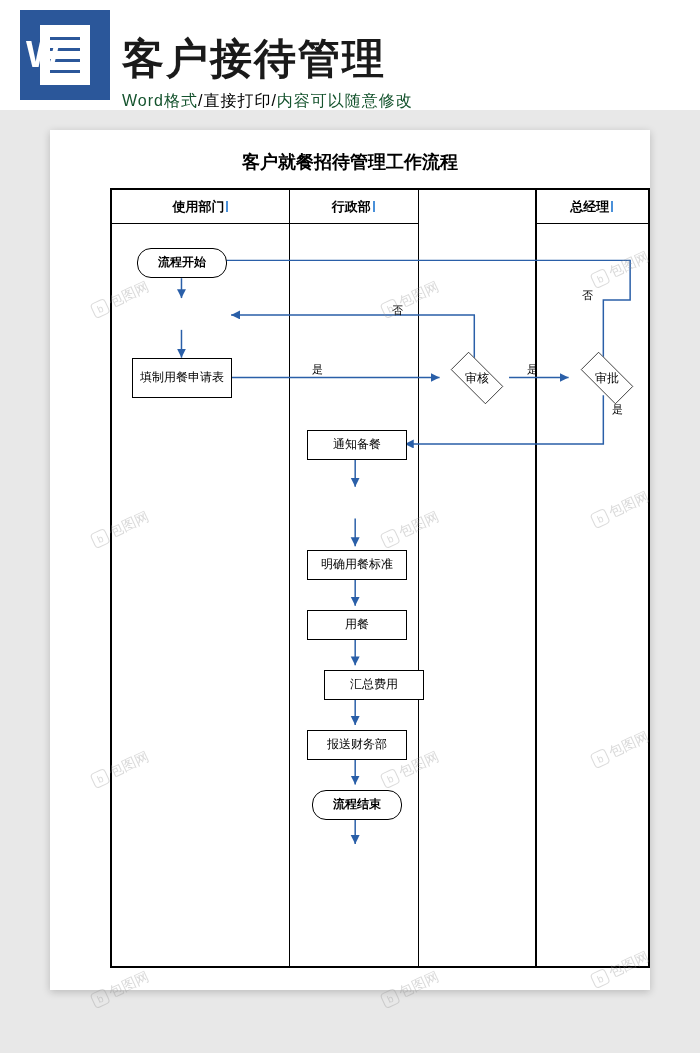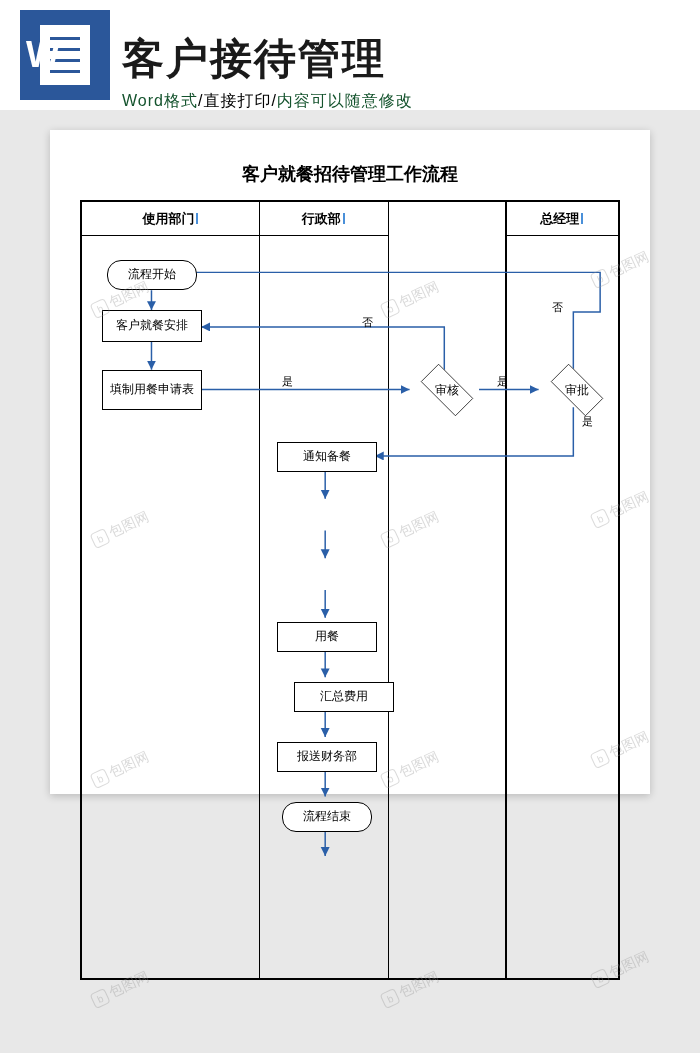--- a/index.html
+++ b/index.html
@@ -58,34 +58,35 @@
   font-size: 16px;
   margin-top: 4px;
   letter-spacing: 1px;
 }
 .header-sub .blue { color: #14532d; }
 .page-wrap {
   width: 600px;
   margin: 20px auto 0;
   background: #fff;
   box-shadow: 0 2px 8px rgba(0,0,0,.2);
-  padding: 32px 30px;
-  height: 664px;
+  padding: 20px 30px;
+  height: 860px;
 }
 .page-title {
   text-align: center;
   font-size: 18px;
   font-weight: bold;
   margin-bottom: 14px;
 }
 .grid {
   width: 100%;
   border: 2px solid #000;
   height: 780px;
   position: relative;
+  margin-left: 30px;
 }
 .col-head {
   position: absolute;
   top: 0;
   height: 34px;
   border-bottom: 1.5px solid #000;
   display: flex;
   align-items: center;
   justify-content: center;
   font-size: 13px;
@@ -102,21 +103,21 @@
   position: absolute;
   background: #fff;
   border: 1px solid #000;
   font-size: 12px;
   display: flex;
   align-items: center;
   justify-content: center;
   text-align: center;
   line-height: 1.3;
 }
-.terminator { border-radius: 14px; font-weight: normal; }
+.terminator { border-radius: 14px; font-weight: bold; }
 .diamond {
   position: absolute;
   width: 70px;
   height: 36px;
   display: flex;
   align-items: center;
   justify-content: center;
 }
 .diamond-shape {
   position: absolute;
@@ -224,33 +225,33 @@
         <line x1="245" y1="330" x2="245" y2="358"></line>
         <line x1="245" y1="390" x2="245" y2="418"></line>
         <line x1="245" y1="450" x2="245" y2="478"></line>
         <line x1="245" y1="510" x2="245" y2="538"></line>
         <line x1="245" y1="570" x2="245" y2="598"></line>
         <line x1="245" y1="630" x2="245" y2="658"></line>
       </g>
     </svg>
 
     <div class="node terminator" style="left:25px;top:58px;width:90px;height:30px">流程开始</div>
-    <div class="node" style="left:20px;top:108px;width:100px;height:32px">客户就餐安排</div>
     <div class="node" style="left:20px;top:168px;width:100px;height:40px">填制用餐申请表</div>
 
     <div class="diamond" style="left:330px;top:170px">
       <div class="diamond-shape"></div>
         <span>审核</span>
     </div>
     <div class="diamond" style="left:460px;top:170px">
       <div class="diamond-shape"></div>
         <span>审批</span>
     </div>
 
     <div class="node" style="left:195px;top:240px;width:100px;height:30px">通知备餐</div>
+    <div class="node" style="left:195px;top:360px;width:100px;height:30px">明确用餐标准</div>
     <div class="node" style="left:195px;top:420px;width:100px;height:30px">用餐</div>
     <div class="node" style="left:212px;top:480px;width:100px;height:30px">汇总费用</div>
     <div class="node" style="left:195px;top:540px;width:100px;height:30px">报送财务部</div>
     <div class="node terminator" style="left:200px;top:600px;width:90px;height:30px">流程结束</div>
 
     <div class="label" style="left:200px;top:172px">是</div>
     <div class="label" style="left:280px;top:113px">否</div>
     <div class="label" style="left:415px;top:172px">是</div>
     <div class="label" style="left:470px;top:98px">否</div>
     <div class="label" style="left:500px;top:212px">是</div>

